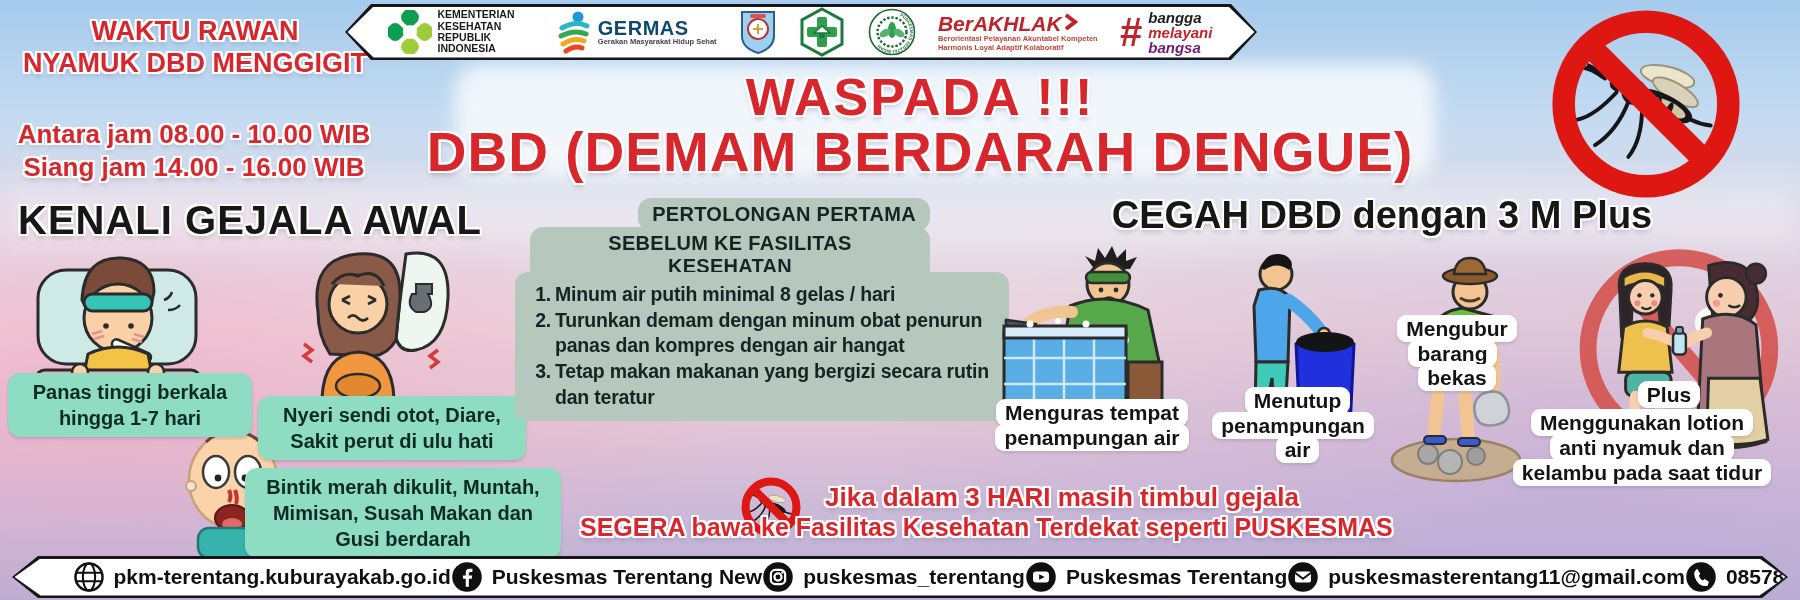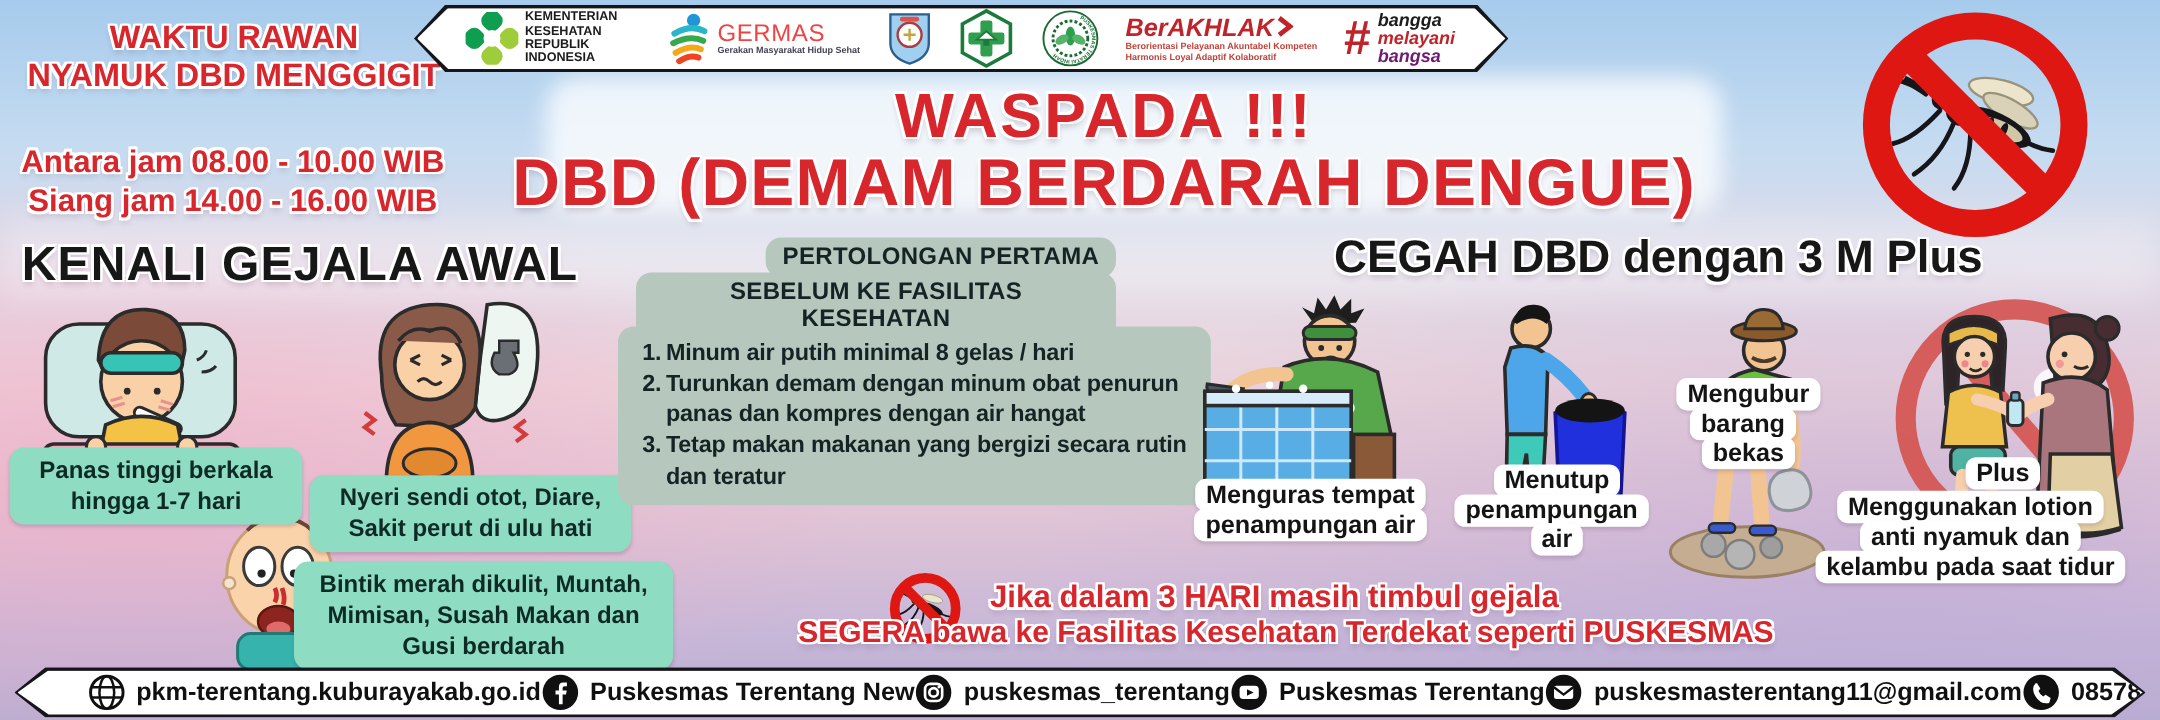--- a/index.html
+++ b/index.html
@@ -22,21 +22,21 @@
   .clip-band,.clip-band .ribbon-in{clip-path:polygon(0 50%,26px 0,calc(100% - 26px) 0,100% 50%,calc(100% - 26px) 100%,26px 100%);}
 
   
   .waktu{left:14px;top:16px;width:362px;text-align:center;font-weight:800;font-size:27px;line-height:1.18;}
   .times{left:8px;top:118px;width:372px;text-align:center;font-weight:800;font-size:26px;line-height:1.28;}
 
   
   .logos{justify-content:space-between;padding:0 42px 0 40px;gap:8px;}
   .logo-item{display:flex;align-items:center;gap:6px;}
   .kemen-text{font-size:10.5px;font-weight:800;color:#1b1b1b;line-height:1.08;width:96px;}
-  .germas-name{font-size:20px;font-weight:400;color:#ef4444;letter-spacing:.5px;line-height:1;}
+  .germas-name{font-size:20px;font-weight:700;color:#0c4a6e;letter-spacing:.5px;line-height:1;}
   .germas-sub{font-size:7.5px;color:#445;line-height:1.15;font-weight:700;}
   .berakhlak-name{font-size:21px;font-weight:800;color:#c0242b;line-height:1;}
   .berakhlak-sub{font-size:7.5px;color:#c0443b;font-weight:700;line-height:1.2;}
   .bangga-hash{font-size:40px;font-weight:900;color:#c0242b;line-height:.9;}
   .bangga-col{display:flex;flex-direction:column;line-height:1;font-weight:800;font-size:15px;font-style:italic;}
 
   
   .title-bg{left:455px;top:64px;width:980px;height:114px;background:rgba(255,255,255,.75);border-radius:26px;filter:blur(9px);}
   .kb-bg{left:0px;top:182px;width:1800px;height:66px;background:rgba(255,255,255,.32);filter:blur(14px);}
   .title{left:420px;top:70px;width:1000px;text-align:center;font-weight:800;line-height:1.04;}
@@ -58,21 +58,21 @@
   .pp-row{display:flex;gap:4px;}
   .pp-num{flex:0 0 24px;text-align:right;font-weight:600;}
 
   
   .plabel{text-align:center;line-height:1.15;}
   .plabel > div{margin:1px 0;}
   .pill{display:inline;background:#fff;border-radius:9px;padding:2px 9px;font-weight:800;font-size:21px;color:#141414;box-decoration-break:clone;-webkit-box-decoration-break:clone;box-shadow:0 2px 3px rgba(60,40,70,.15);}
 
   
   .warn1{left:772px;top:482px;width:580px;text-align:center;font-size:26px;font-weight:800;}
-  .warn2{left:612px;top:513px;width:866px;text-align:right;font-size:25px;font-weight:800;}
+  .warn2{left:580px;top:513px;width:866px;text-align:left;font-size:25px;font-weight:800;}
 
   
   .contacts{justify-content:space-between;padding:0 72px 0 58px;}
   .contact{display:flex;align-items:center;gap:9px;font-size:21px;font-weight:700;color:#101010;white-space:nowrap;}
   svg{display:block;}
 </style>
 </head>
 <body>
 
 <div class="poster">

